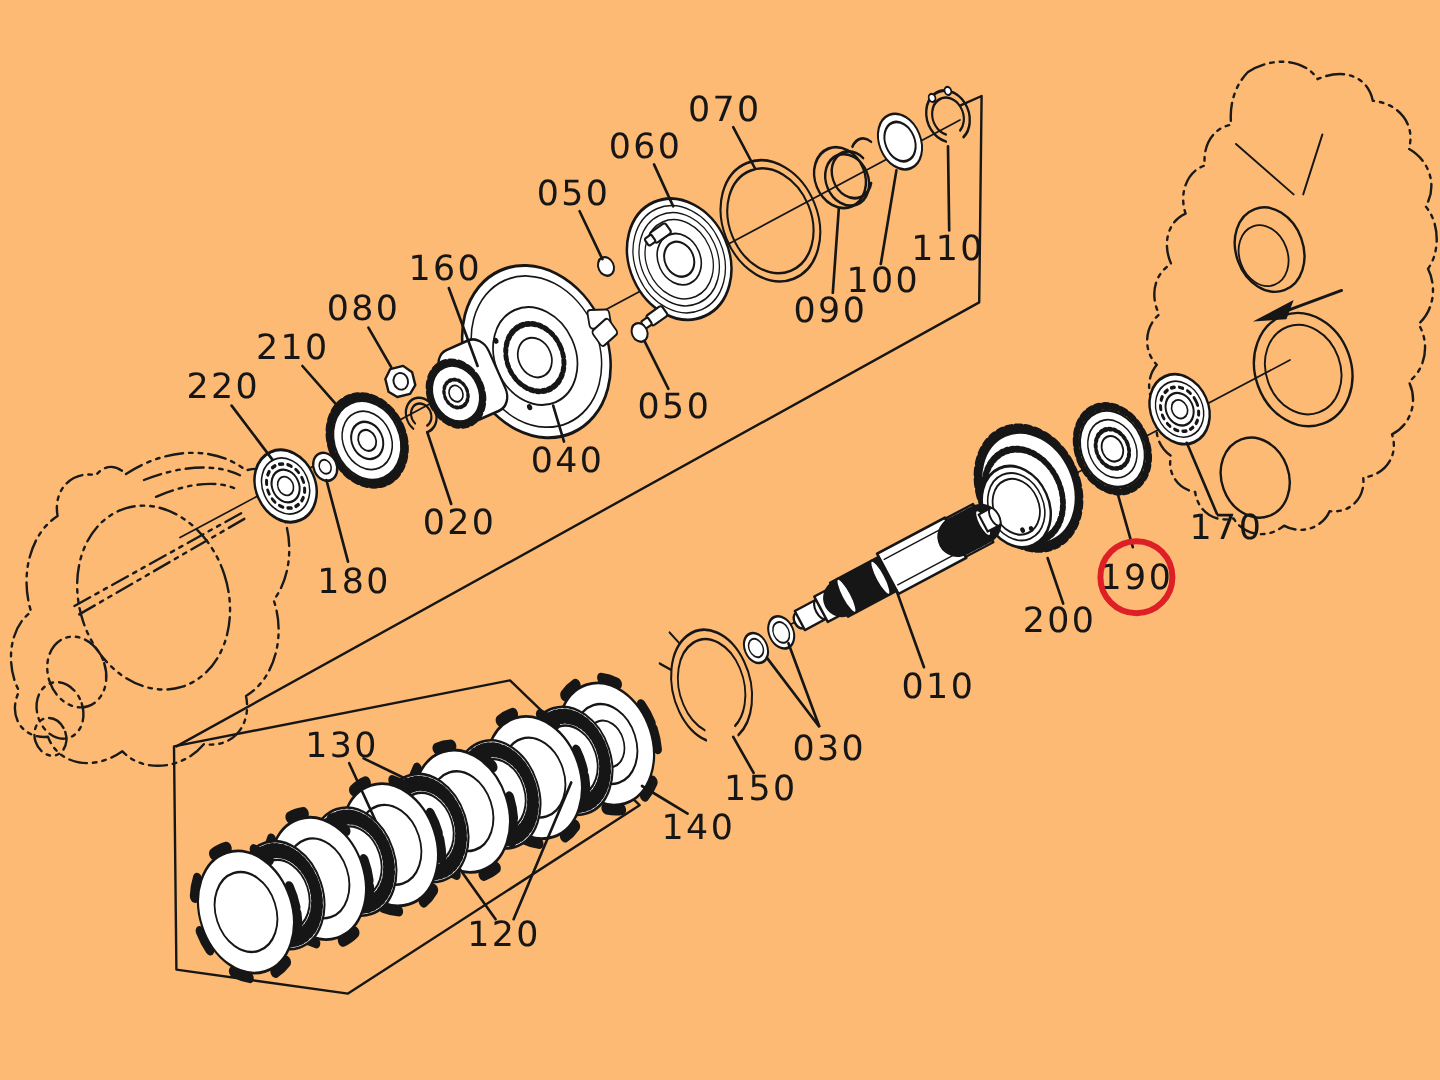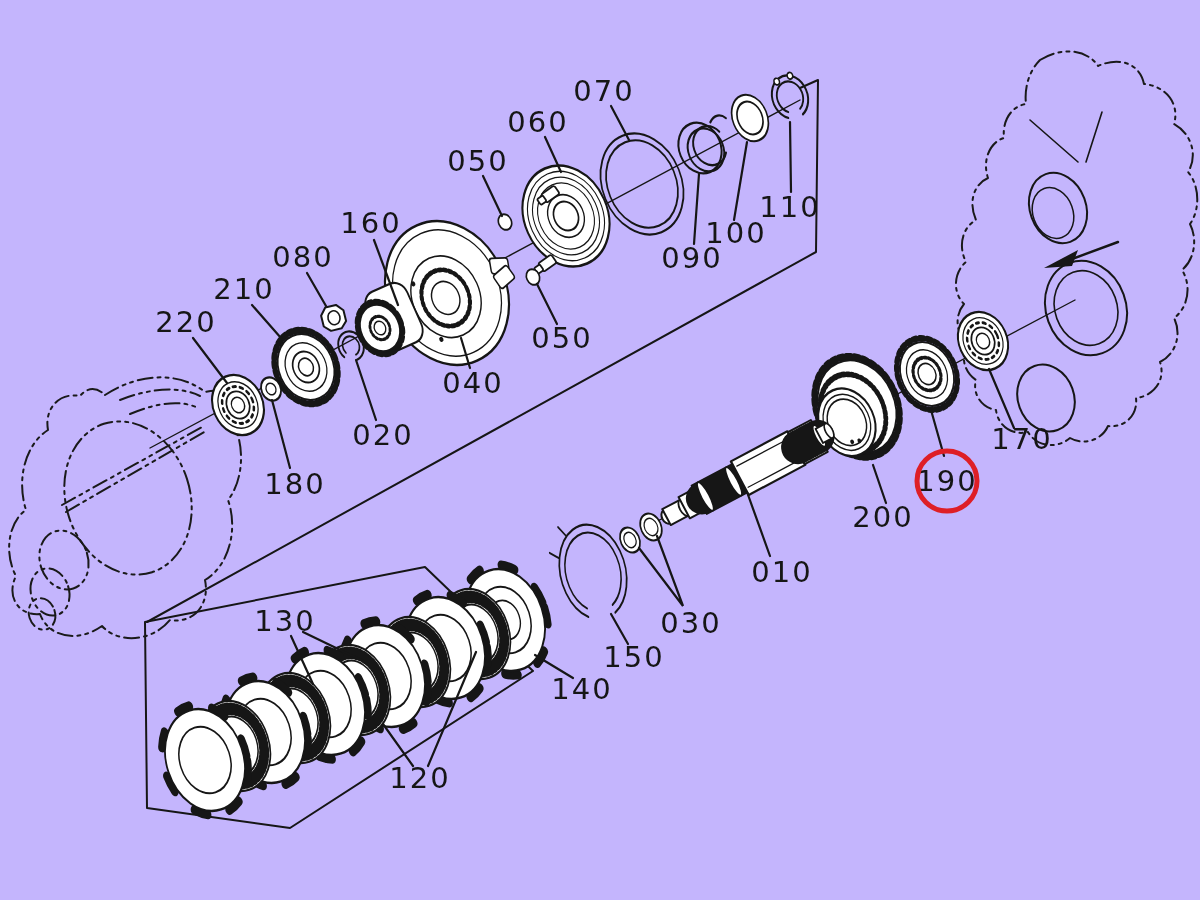--- a/index.html
+++ b/index.html
@@ -1,16 +1,16 @@
 <!DOCTYPE html>
 <html><head>
 <meta charset="utf-8">
 <style>
   html,body{margin:0;padding:0;background:#fff;}
-  .stage{position:relative;width:1200px;height:900px;background:#c4b5fd;overflow:hidden;
+  .stage{position:relative;width:1200px;height:900px;background:#fdba74;overflow:hidden;
          font-family:"DejaVu Sans",sans-serif;}
   svg{display:block}
   .lbl{font-family:"DejaVu Sans",sans-serif;font-size:29px;letter-spacing:2px;fill:#161616;}
   .s{stroke:#161616;fill:none;stroke-linecap:round;stroke-linejoin:round;}
   .w{stroke:#161616;fill:#ffffff;stroke-linecap:round;stroke-linejoin:round;}
   .ph{stroke:#1a1a1a;fill:none;stroke-width:2;stroke-dasharray:15 5 3 5 3 5;stroke-linecap:round;stroke-linejoin:round;}
   .ld{stroke:#161616;stroke-width:2.2;fill:none;stroke-linecap:round;}
 </style>
 </head>
 <body>

